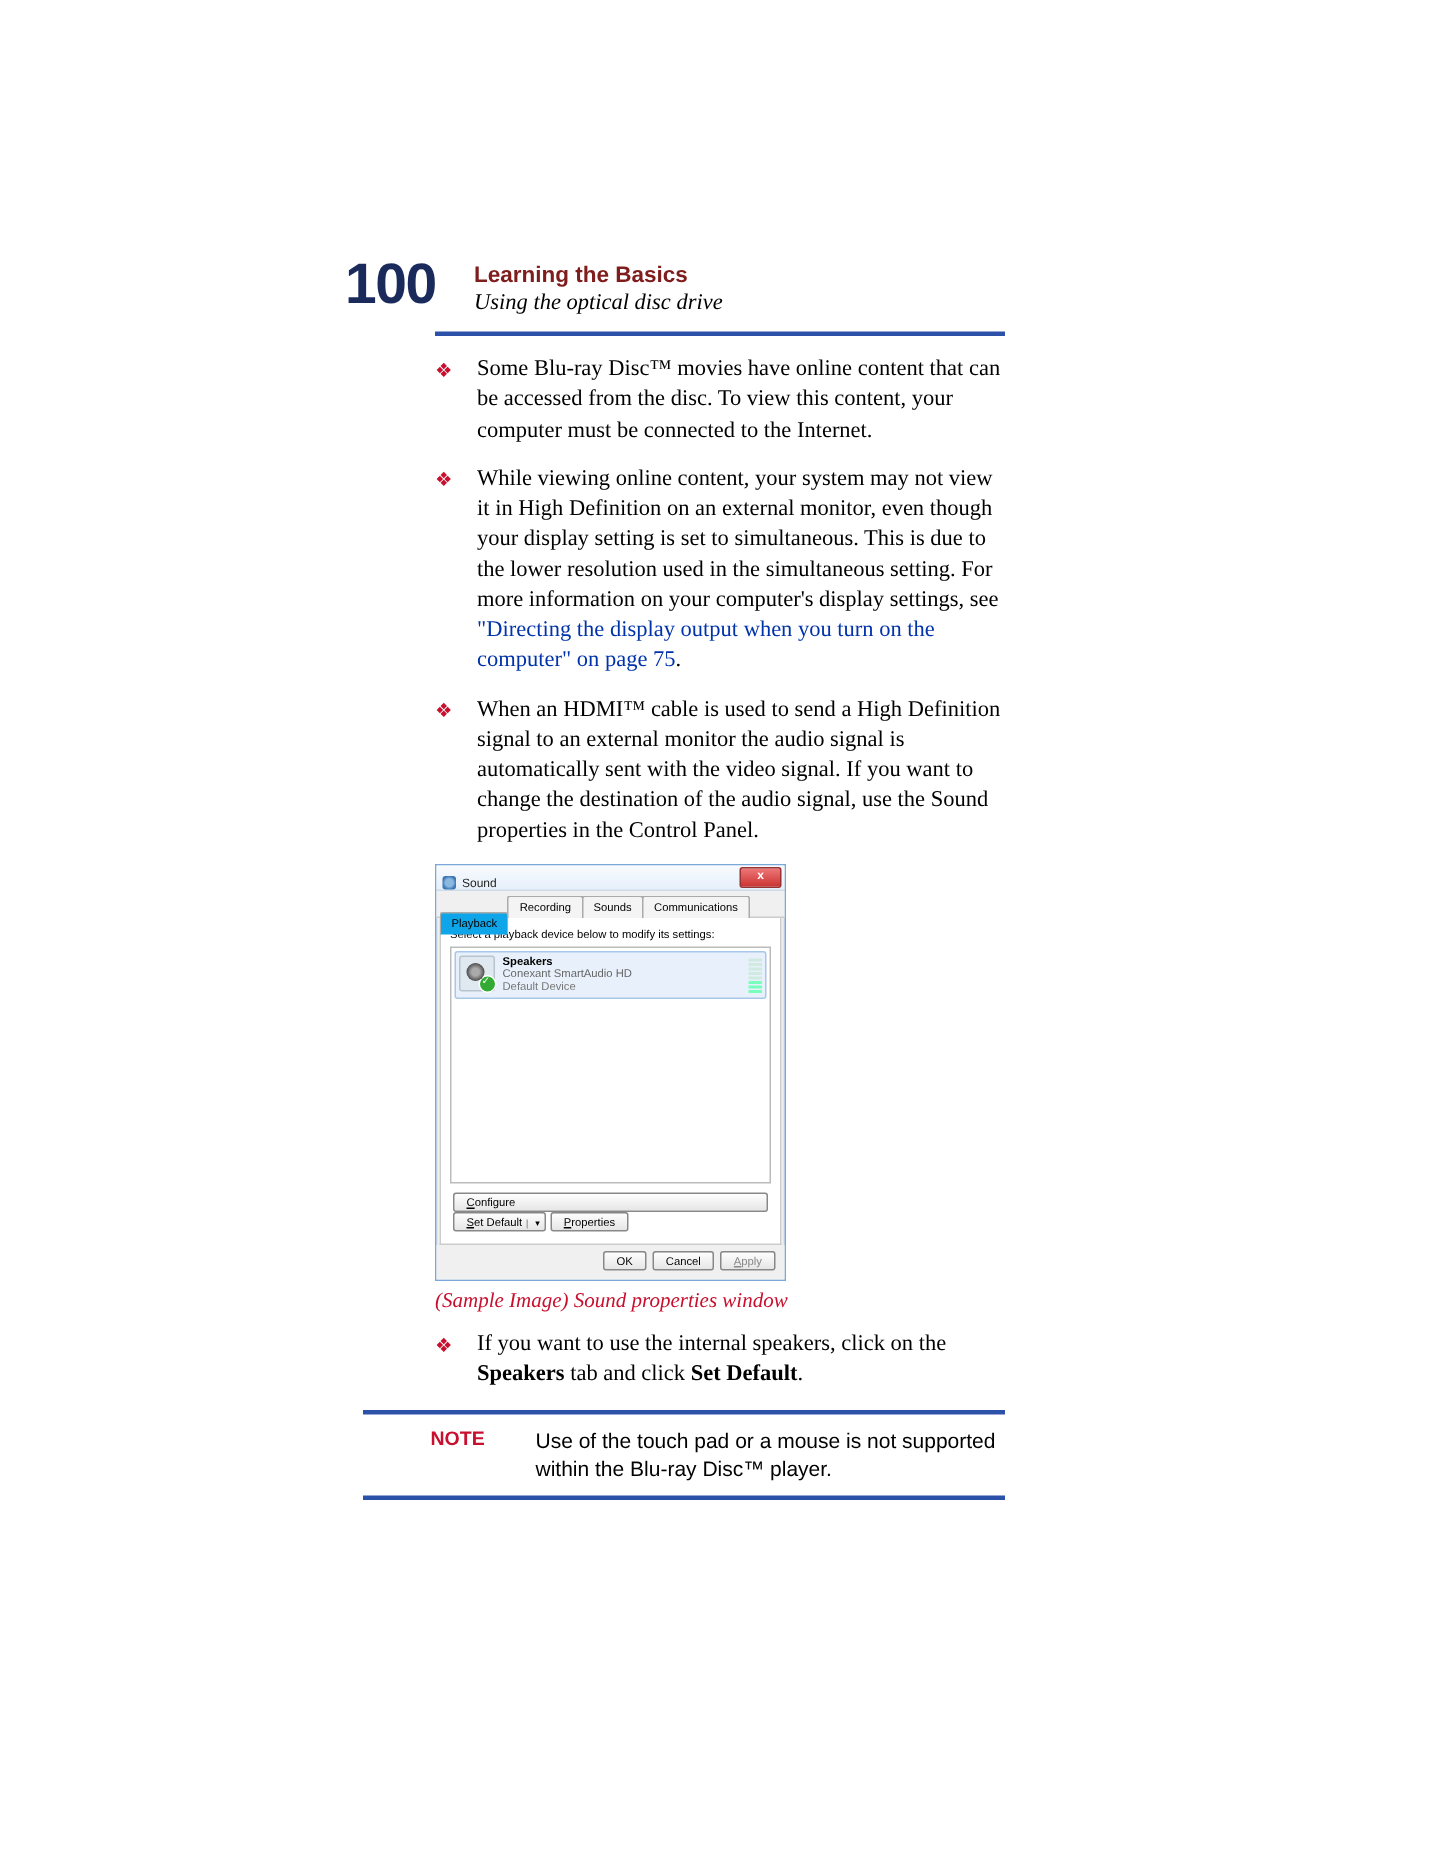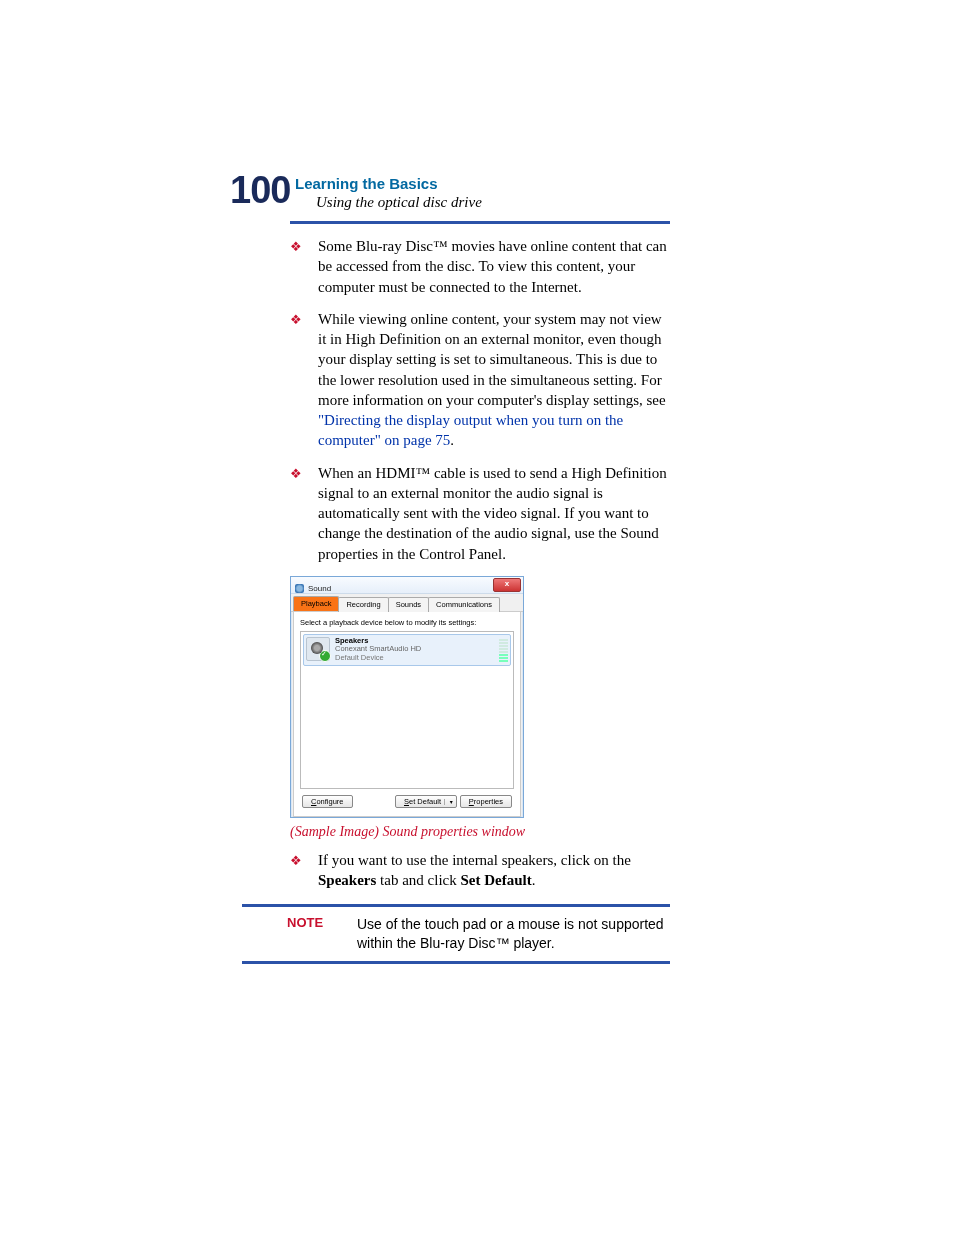--- a/index.html
+++ b/index.html
@@ -27,22 +27,22 @@
     font-family: 'Arial Narrow', Arial, sans-serif;
     font-weight: bold;
     font-size: 38px;
     color: #1a2a5a;
     letter-spacing: -1px;
   }
   .section-title {
     font-family: Arial, sans-serif;
     font-weight: bold;
     font-size: 15px;
-    color: #0369a1;
-    margin-left: 65px;
+    color: #7f1d1d;
+    margin-left: 86px;
   }
   .section-sub {
     font-style: italic;
     font-size: 15px;
     margin-left: 86px;
     margin-top: 2px;
   }
   .header-rule {
     border: none;
     border-top: 3px solid #2b52a8;
@@ -156,23 +156,23 @@
     border: 1px solid #aaa;
     border-bottom: none;
     background: #f4f4f4;
     font-size: 7.5px;
     margin-right:-1px;
     border-radius: 2px 2px 0 0;
     position:relative;
     top:1px;
   }
   .tab.active {
-    background: #f97316;
+    background: #0ea5e9;
     z-index:2;
-    top:0;
+    top:12px;
     padding-bottom:3px;
   }
   .tab-panel {
     background:#fff;
     padding: 6px;
     border:1px solid #ccc;
     border-top:none;
     margin:0 2px;
   }
   .instr {
@@ -222,20 +222,21 @@
   .level-meter {
     margin-left:auto;
     width:9px;height:24px;align-self:center;
     display:flex;flex-direction:column-reverse;gap:1px;
   }
   .level-meter span{height:2px;background:#7fb;}
   .level-meter span.off{background:#d0eae0;}
   .dlg-btns-row {
     display:flex; justify-content:space-between;
     margin:6px 2px 2px;
+    flex-direction:column;
   }
   .dlg-btns-row2 {
     display:flex; justify-content:flex-end;
     gap:4px;
     padding:4px 6px 6px;
     background:#f0f0f0;
   }
   .dbtn {
     font-size:7.5px;
     padding:1px 8px;
@@ -305,20 +306,25 @@
         </div>
       </div>
       <div class="dlg-btns-row">
         <div class="dbtn"><span class="ul">C</span><span>onfigure</span></div>
         <div class="right-group">
           <div class="dbtn split"><span class="ul">S</span>et Default</div>
           <div class="dbtn"><span class="ul">P</span>roperties</div>
         </div>
       </div>
     </div>
+    <div class="dlg-btns-row2">
+      <div class="dbtn">OK</div>
+      <div class="dbtn">Cancel</div>
+      <div class="dbtn disabled"><span class="ul">A</span>pply</div>
+    </div>
   </div>
 
   <div class="caption">(Sample Image) Sound properties window</div>
 
   <ul class="bullet-list">
     <li>
       <span>If you want to use the internal speakers, click on the </span><span class="bold">Speakers</span><span> tab and click </span><span class="bold">Set Default</span><span>.</span>
     </li>
   </ul>
 

